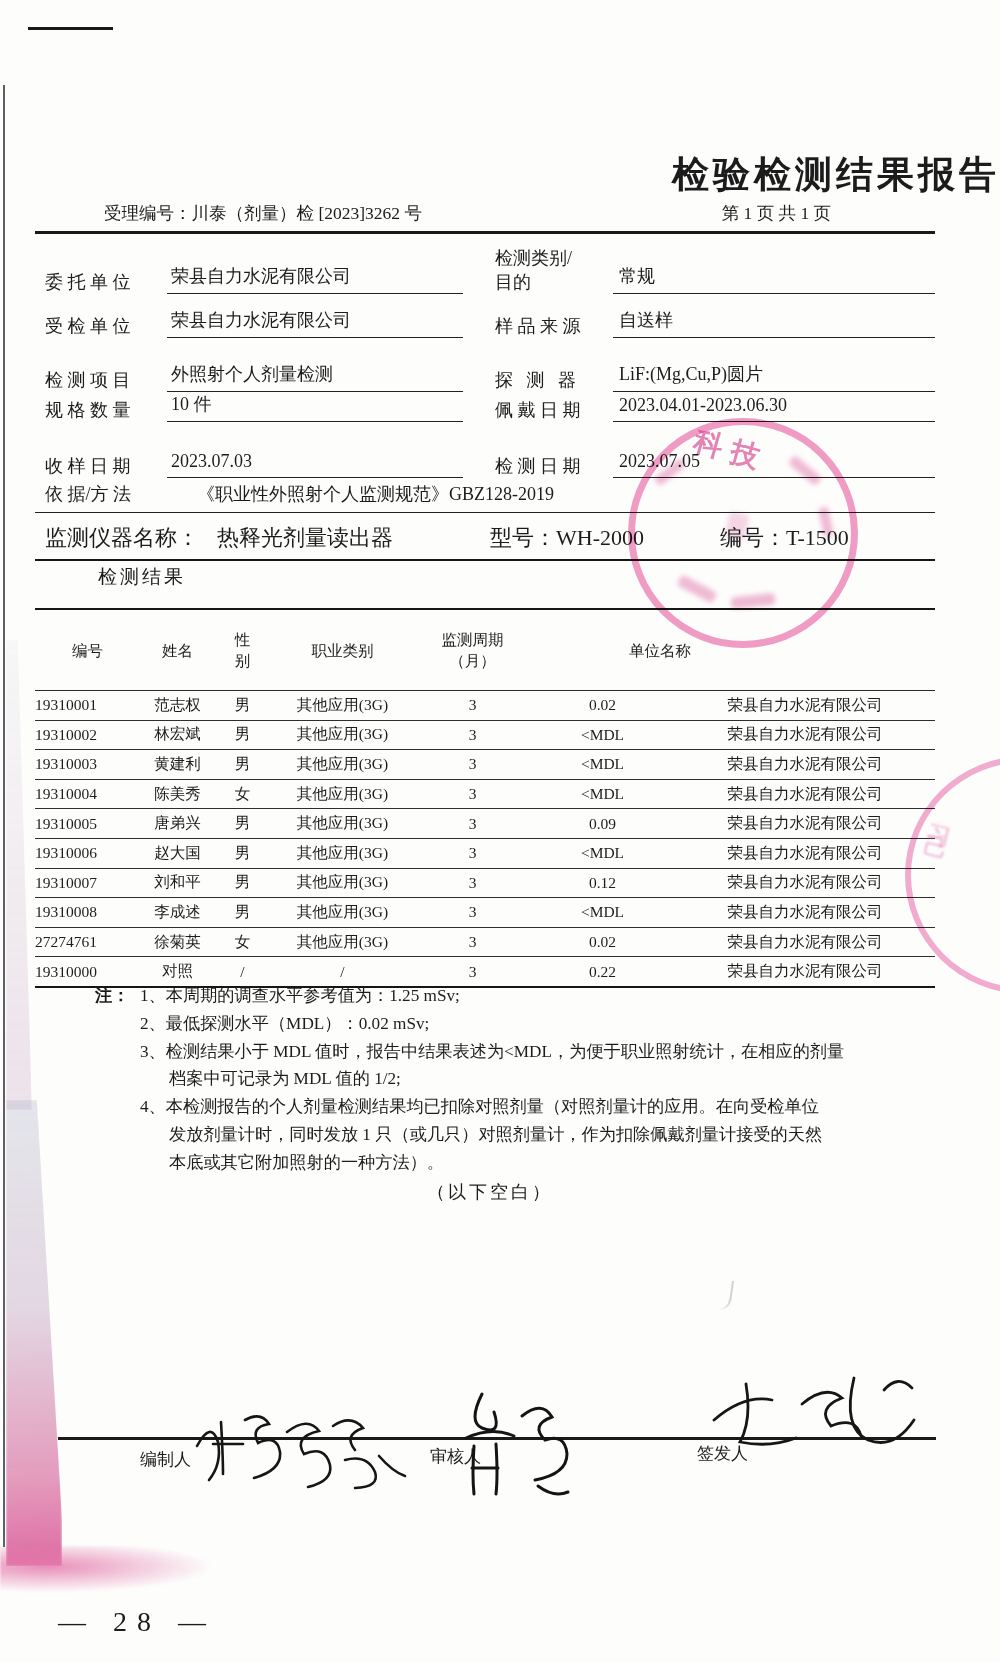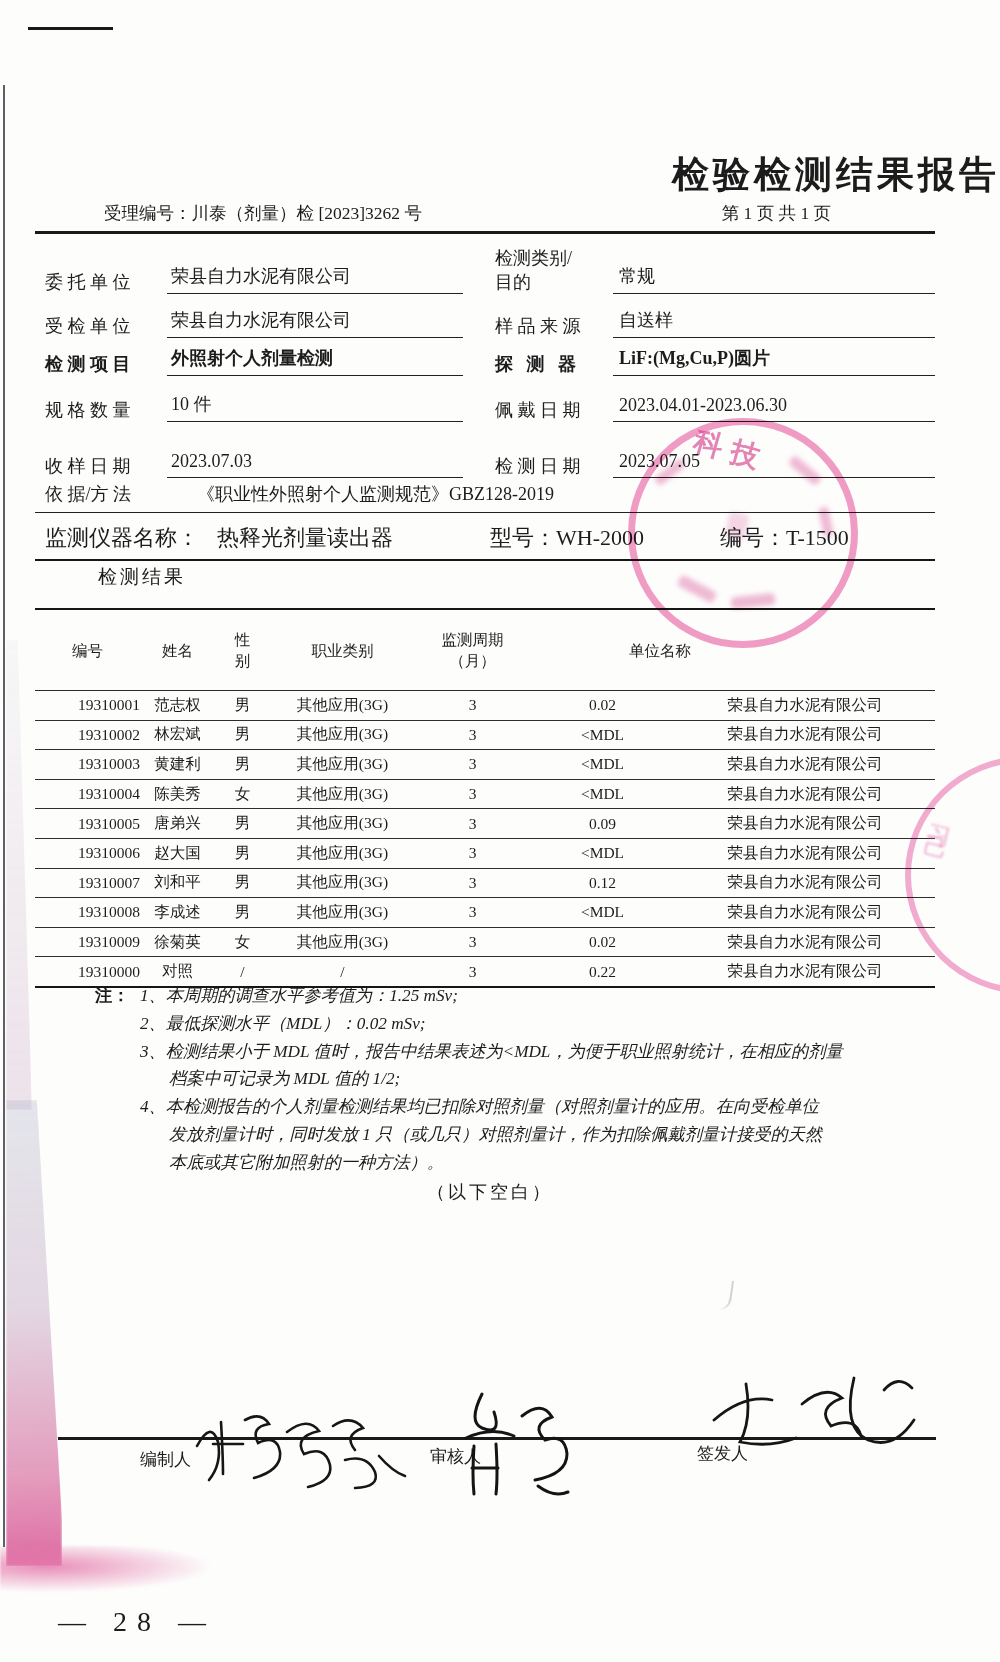--- a/index.html
+++ b/index.html
@@ -44,48 +44,48 @@
   .rule-thick{position:absolute;left:35px;height:2.5px;background:#1a1a1a;width:900px;}
   .r1{top:231px;}
 
   
   .irow{position:absolute;left:35px;width:900px;display:flex;align-items:flex-end;font-size:18px;}
   .ilabel{width:132px;padding-left:10px;white-space:pre;box-sizing:border-box;line-height:24px;margin-top:12px;}
   .ival{width:288px;border-bottom:1.5px solid #222;padding:0 4px 5px 4px;white-space:nowrap;}
   .igap{width:32px;}
   .irlabel{width:118px;white-space:pre;line-height:24px;}
   .irval{flex:1;border-bottom:1.5px solid #222;padding:0 4px 5px 6px;white-space:nowrap;}
-  .ir1{top:246px;} .ir2{top:302px;} .ir3{top:340px;font-weight:bold;} .ir4{top:386px;} .ir5{top:442px;}
+  .ir1{top:246px;} .ir2{top:302px;} .ir3{top:356px;} .ir4{top:386px;} .ir5{top:442px;}
   .method-row{position:absolute;left:35px;top:482px;width:900px;height:30px;
     border-bottom:1.5px solid #222;font-size:18px;display:flex;}
   .method-row .mlabel{padding-left:10px;white-space:pre;width:140px;}
   .method-row .mval{padding-left:12px;}
   .instr-row{position:absolute;left:35px;top:517px;width:900px;height:42px;border-bottom:2.5px solid #161616;font-size:22px;}
   .instr-row span{position:absolute;top:6px;white-space:pre;}
   .instr-label{left:10px;} .instr-val{left:182px;} .instr-model{left:455px;} .instr-serial{left:685px;}
 
   .section-title{position:absolute;left:98px;top:564px;font-size:19px;letter-spacing:3px;}
 
   
   .table{position:absolute;left:35px;top:608px;width:900px;border-top:2.5px solid #161616;font-size:15.5px;}
   .thead{display:flex;height:80px;border-bottom:1.5px solid #2b2b2b;align-items:center;}
   .th{display:flex;flex-direction:column;justify-content:center;align-items:center;line-height:21px;}
   .tr{display:flex;height:28.6px;align-items:center;border-bottom:1.5px solid #2e2e2e;}
   .tr:last-child{border-bottom:2.5px solid #161616;}
-  .c1{width:105px;text-align:right;} .c2{width:75px;text-align:center;}
+  .c1{width:105px;text-align:left;} .c2{width:75px;text-align:center;}
   .c3{width:55px;text-align:center;}  .c4{width:145px;text-align:center;}
   .c5{width:115px;text-align:center;} .c6{width:145px;text-align:center;}
   .c7{width:260px;text-align:center;}
   .hsub{font-size:15px;font-style:italic;}
   .hsub sub{font-size:10px;}
 
   
   .notes{position:absolute;left:140px;top:982px;width:790px;font-size:17.2px;line-height:27.8px;}
   .note-prefix{position:absolute;left:-45px;top:0;font-weight:bold;}
-  .note-line{white-space:pre-wrap;font-style:italic;}
+  .note-line{white-space:pre-wrap;}
   .cont{padding-left:29px;}
   .blank-note{position:absolute;left:0;top:1180px;width:980px;text-align:center;font-size:18px;letter-spacing:3px;}
 
   
   .sig-rule{position:absolute;left:58px;top:1437px;width:878px;height:2.5px;background:#1a1a1a;}
   .sig-label{position:absolute;font-size:17px;}
   .lab-prep{left:140px;top:1448px;} .lab-rev{left:430px;top:1445px;} .lab-iss{left:697px;top:1442px;}
   .sig-svg{position:absolute;}
   .svg-prep{left:183px;top:1398px;} .svg-rev{left:438px;top:1388px;} .svg-iss{left:702px;top:1362px;}
 
@@ -242,21 +242,21 @@
     <div class="tr">
       <div class="c1">19310008</div>
       <div class="c2">李成述</div>
       <div class="c3">男</div>
       <div class="c4">其他应用(3G)</div>
       <div class="c5">3</div>
       <div class="c6">&lt;MDL</div>
       <div class="c7">荣县自力水泥有限公司</div>
     </div>
     <div class="tr">
-      <div class="c1">19310009</div>
+      <div class="c1">27274761</div>
       <div class="c2">徐菊英</div>
       <div class="c3">女</div>
       <div class="c4">其他应用(3G)</div>
       <div class="c5">3</div>
       <div class="c6">0.02</div>
       <div class="c7">荣县自力水泥有限公司</div>
     </div>
     <div class="tr">
       <div class="c1">19310000</div>
       <div class="c2">对照</div>

